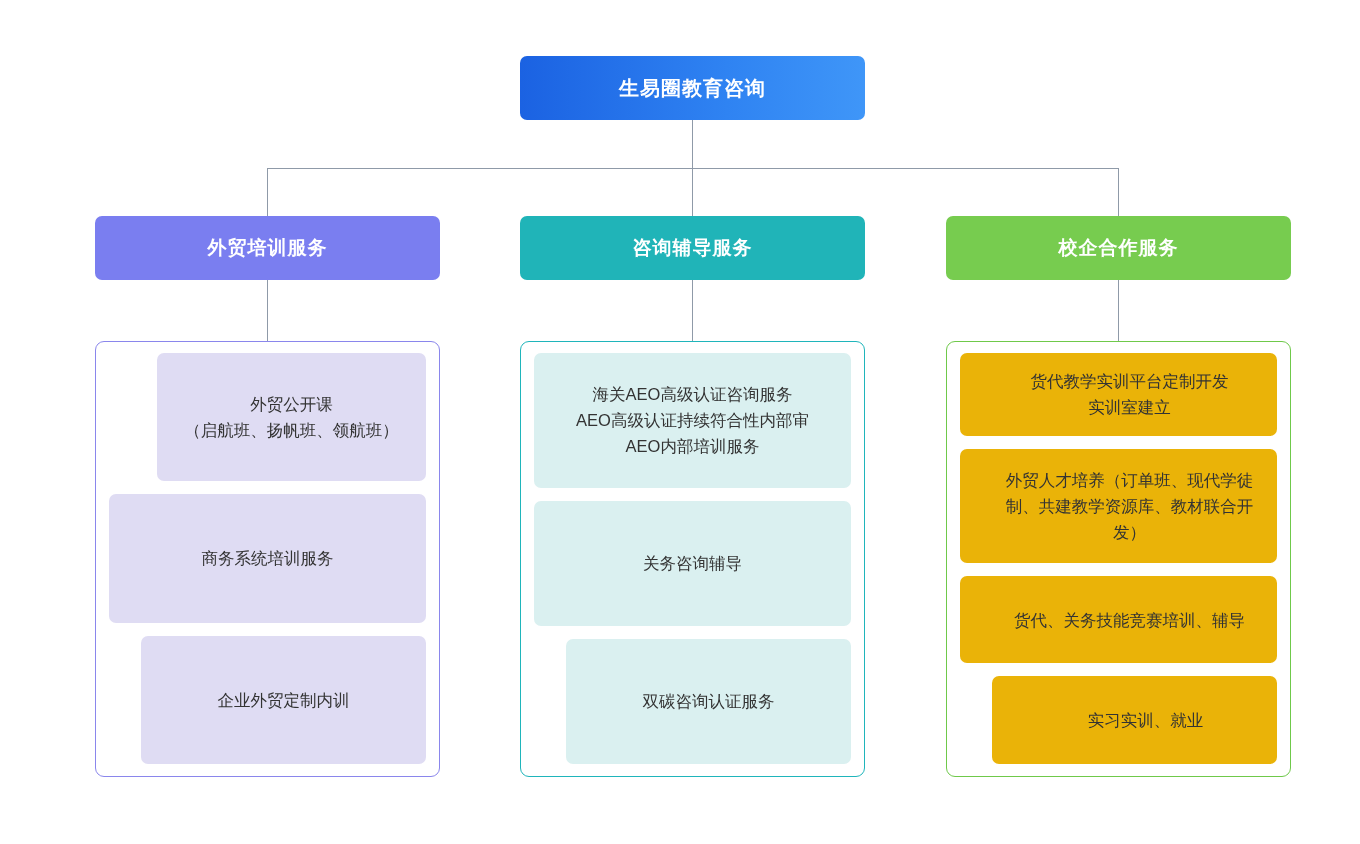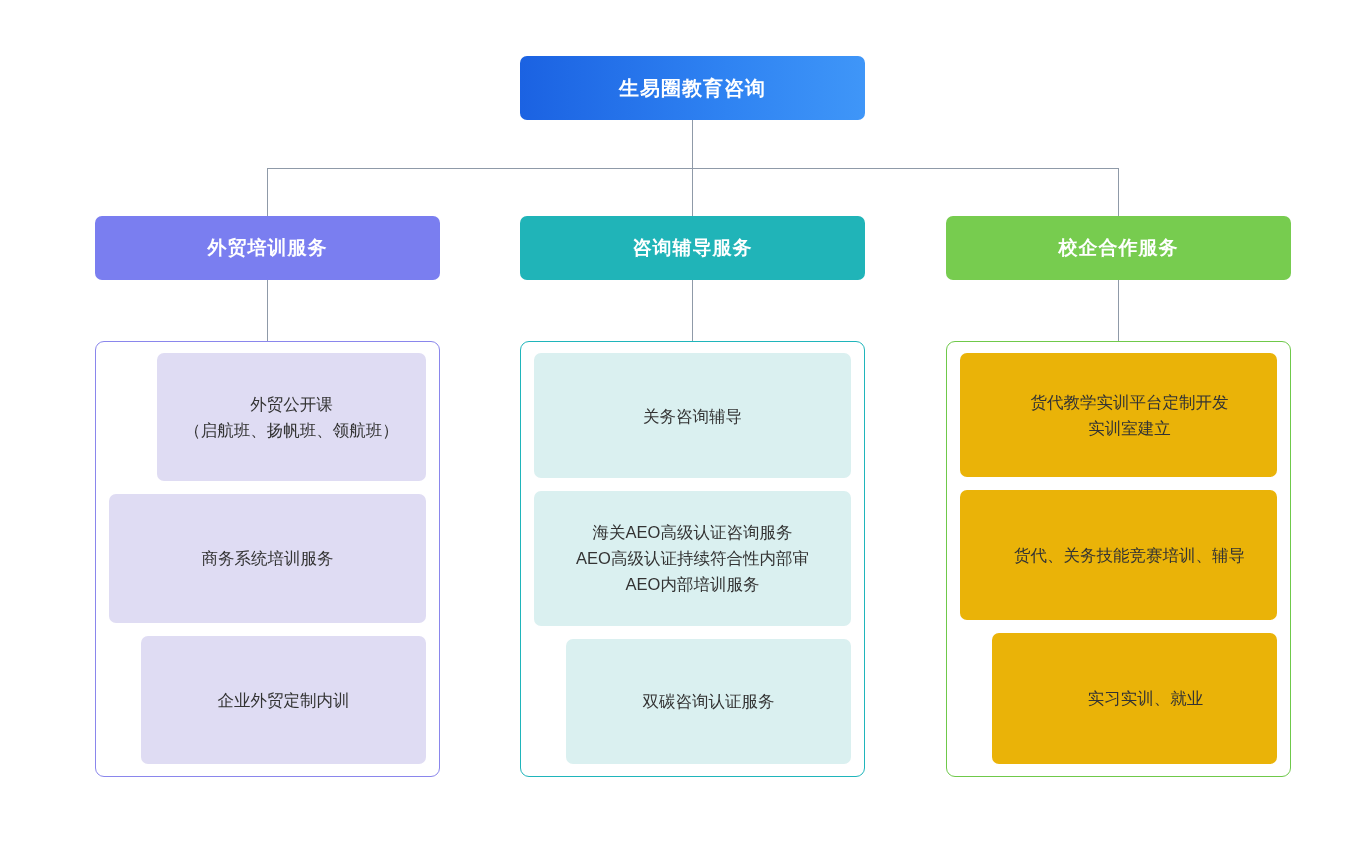--- a/index.html
+++ b/index.html
@@ -157,33 +157,34 @@
       <div class="leaf" style="flex:1 1 0;">商务系统培训服务</div>
       <div class="leaf" style="flex:1 1 0;">企业外贸定制内训</div>
     </div>
   </div>
 
   <div class="column col-1">
     <div class="cat-header">
       <span>咨询辅导服务</span>
     </div>
     <div class="cat-body">
-      <div class="leaf" style="flex:1 1 0;">关务咨询辅导</div>
       <div class="leaf" style="flex:1.08 1 0;">海关AEO高级认证咨询服务
 AEO高级认证持续符合性内部审
 AEO内部培训服务</div>
+      <div class="leaf" style="flex:1 1 0;">关务咨询辅导</div>
       <div class="leaf" style="flex:1 1 0;">双碳咨询认证服务</div>
     </div>
   </div>
 
   <div class="column col-2">
     <div class="cat-header">
       <span>校企合作服务</span>
     </div>
     <div class="cat-body">
       <div class="leaf" style="flex:0.88 1 0;">货代教学实训平台定制开发
 实训室建立</div>
+      <div class="leaf" style="flex:1.25 1 0;">外贸人才培养（订单班、现代学徒制、共建教学资源库、教材联合开发）</div>
       <div class="leaf" style="flex:0.93 1 0;">货代、关务技能竞赛培训、辅导</div>
       <div class="leaf" style="flex:0.94 1 0;">实习实训、就业</div>
     </div>
   </div>
 
 </div>
 
 </body></html>

